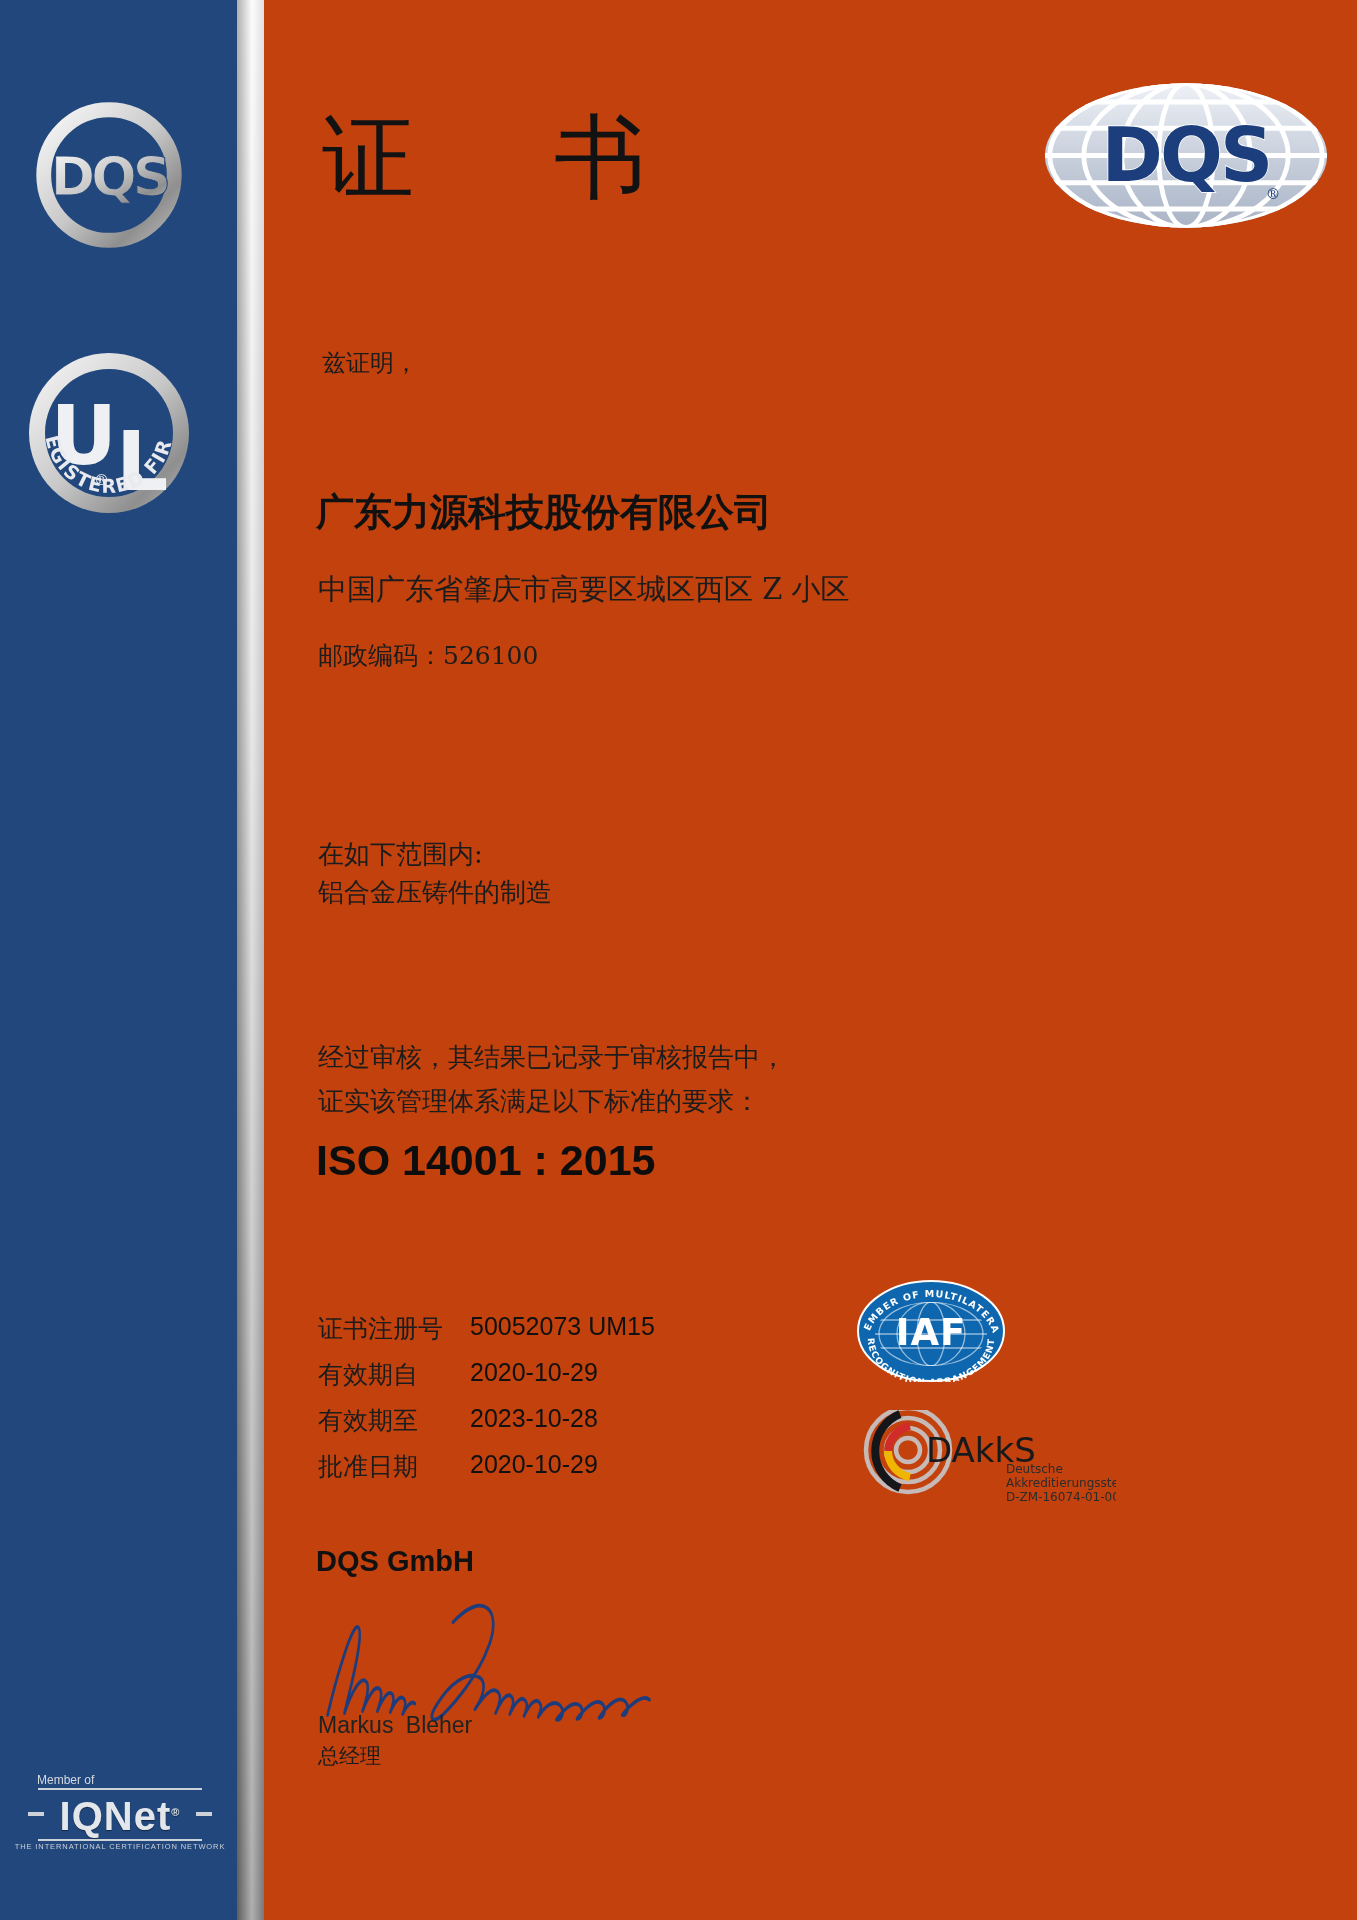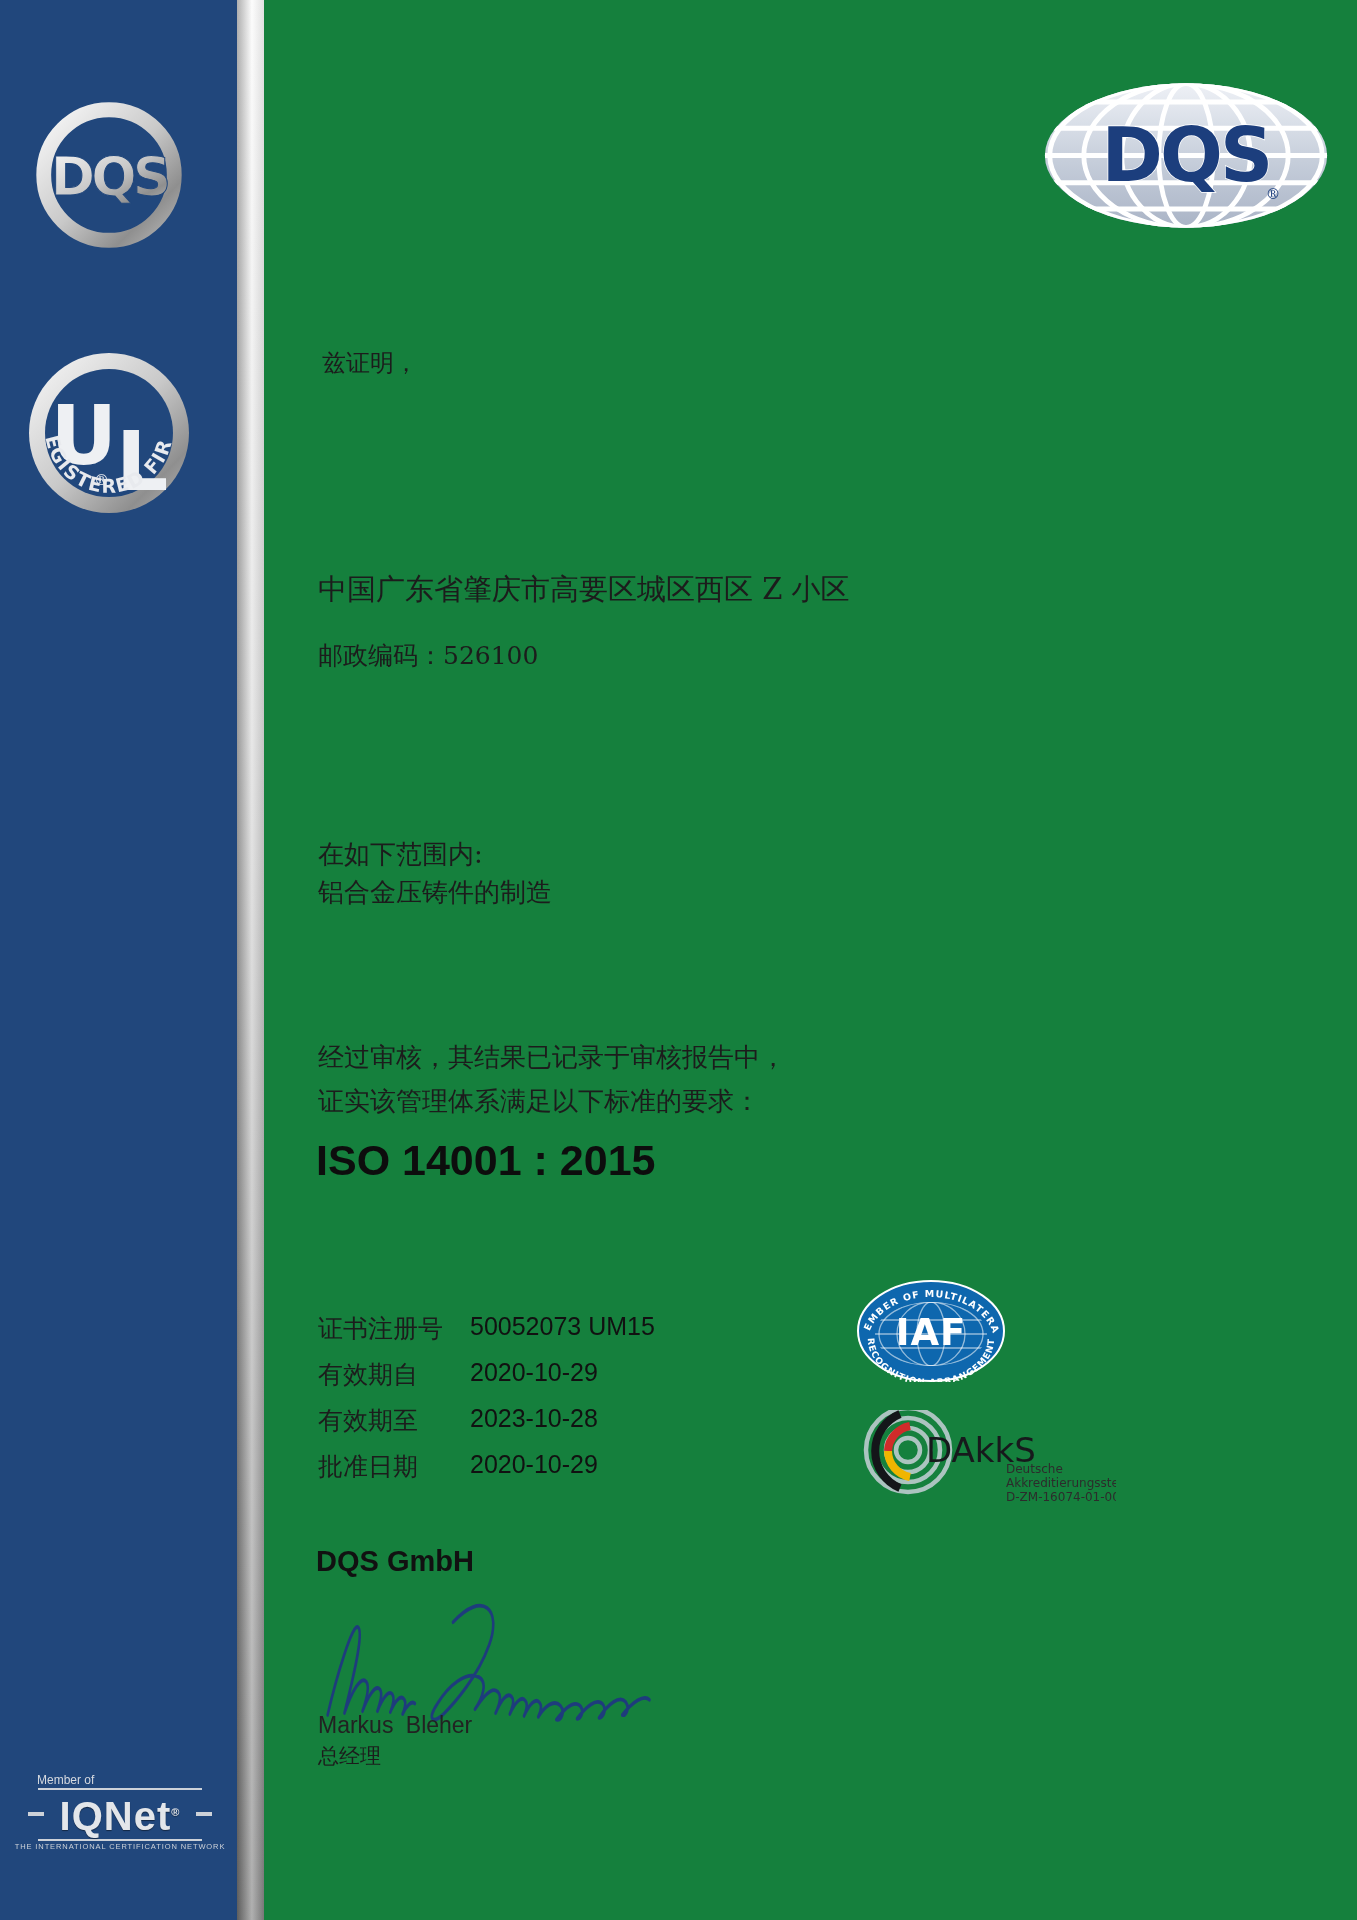--- a/index.html
+++ b/index.html
@@ -1,16 +1,16 @@
 <!DOCTYPE html>
 <html><head>
 <meta charset="utf-8">
 <style>
   html,body{margin:0;padding:0;background:#e9e9e9;}
-  .page{position:relative;width:1357px;height:1920px;background:#15803d;overflow:hidden;
+  .page{position:relative;width:1357px;height:1920px;background:#c2410c;overflow:hidden;
         font-family:"DejaVu Serif","Liberation Serif",serif;color:#1c1c1c;margin:0 auto;}
 
   
   .sidebar{position:absolute;left:0;top:0;width:237px;height:1920px;background:#21477c;}
   .silver-strip{position:absolute;left:237px;top:0;width:27px;height:1920px;
     background-image:
       linear-gradient(to right, rgba(0,0,0,.30), rgba(255,255,255,.35) 55%, rgba(0,0,0,.10)),
       linear-gradient(to bottom,#fbfbfb,#dcdcdc 38%,#a8a8a8 74%,#858585);}
 
   .abs{position:absolute;}
@@ -109,20 +109,21 @@
     <text x="92" y="142" text-anchor="start" font-family="DejaVu Sans" font-weight="bold" font-size="82" fill="#eef0f3">L</text>
     <text x="70" y="137" font-size="15" fill="#eef0f3">®</text>
     <defs>
         <path id="ulp" d="M22,92 A64,64 0 0 0 148,92" fill="none"></path>
       </defs>
     <text font-family="DejaVu Sans" font-weight="bold" font-size="19" letter-spacing="1.5" fill="#e8eaee">
       <textPath href="#ulp" startOffset="50%" text-anchor="middle">REGISTERED FIRM</textPath>
     </text>
   </svg>
 
+  <div class="abs cert-title">证书</div>
 
   <svg class="abs" style="left:1040px;top:80px" width="292" height="152" viewBox="0 0 300 155">
     <defs>
       <linearGradient id="gg" x1="0" y1="0" x2="0" y2="1">
         <stop offset="0" stop-color="#eef1f6"></stop>
           <stop offset=".55" stop-color="#c5cdda"></stop>
         <stop offset="1" stop-color="#aab4c6"></stop>
       </linearGradient>
       <clipPath id="gclip">
           <ellipse cx="150" cy="77" rx="145" ry="74"></ellipse>
@@ -138,20 +139,21 @@
         <line x1="5" x2="295" y1="49" y2="49"></line>
       <line x1="5" x2="295" y1="77" y2="77"></line>
         <line x1="5" x2="295" y1="105" y2="105"></line>
       <line x1="5" x2="295" y1="132" y2="132"></line>
     </g>
     <text x="150" y="103" text-anchor="middle" font-family="DejaVu Sans" font-weight="bold" font-size="76" letter-spacing="-3" fill="#1c3e7d" stroke="#ffffff" stroke-width="1.5" paint-order="stroke">DQS</text>
     <text x="232" y="122" font-size="15" fill="#1c3e7d">®</text>
   </svg>
 
   <div class="abs t-certify">兹证明，</div>
+  <div class="abs t-company">广东力源科技股份有限公司</div>
   <div class="abs t-address">中国广东省肇庆市高要区城区西区 Z 小区</div>
   <div class="abs t-postal">邮政编码：526100</div>
 
 
   <div class="abs t-scope-intro">在如下范围内:</div>
   <div class="abs t-scope">铝合金压铸件的制造</div>
 
   <div class="abs t-audit1">经过审核，其结果已记录于审核报告中，</div>
   <div class="abs t-audit2">证实该管理体系满足以下标准的要求：</div>
 

